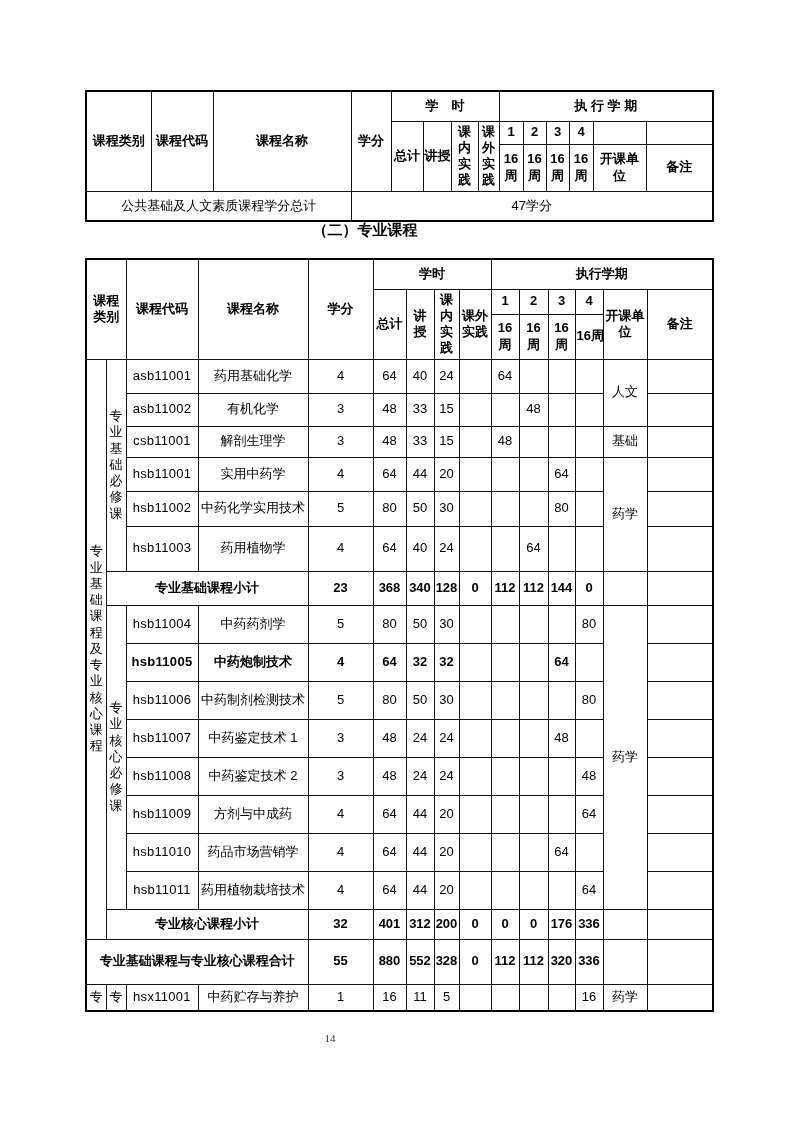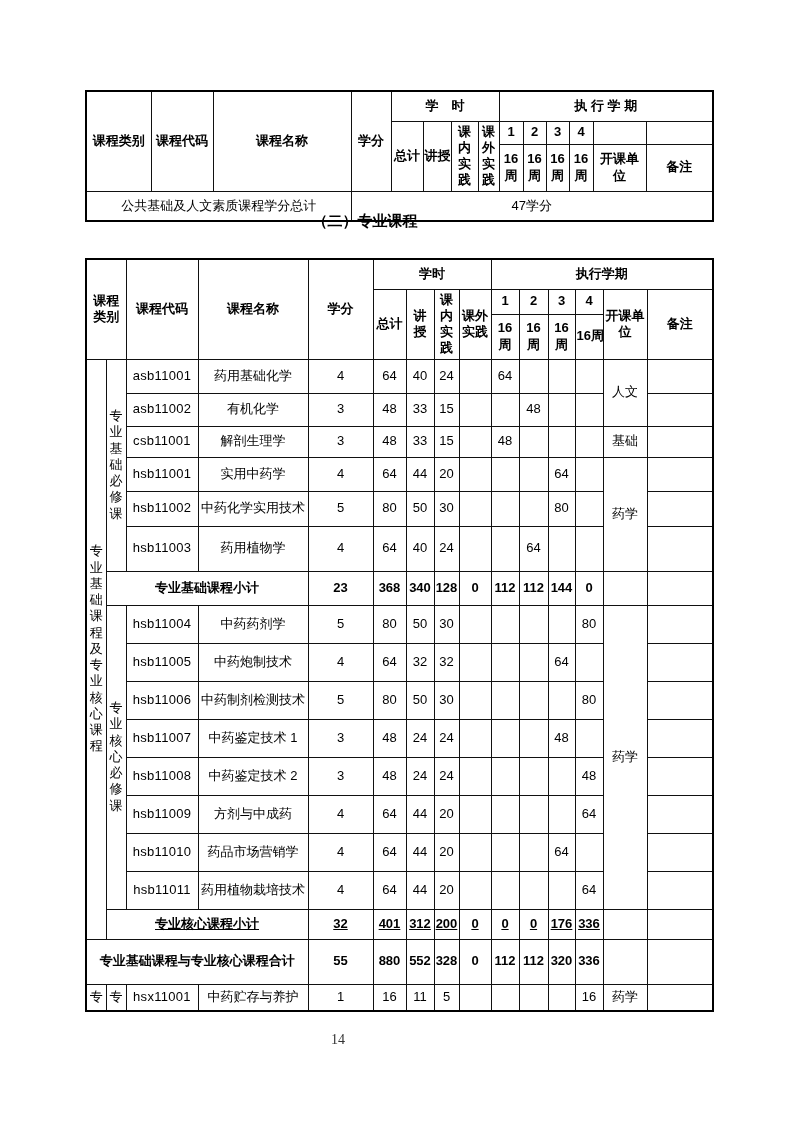--- a/index.html
+++ b/index.html
@@ -19,24 +19,24 @@
   .brk{word-break:break-all;padding:0;line-height:1.3;}
   .two{word-break:break-all;padding:0 12px;line-height:1.25;}
   .sq{font-size:11px;word-break:break-all;padding:0 1px;line-height:1.2;}
   .sm1{font-size:12px;white-space:nowrap;padding:0;}
   .wk{font-size:11.5px;word-break:break-all;padding:0 5px;line-height:1.3;
       font-family:"Liberation Serif",serif;}
   .wk1{font-size:10.5px;white-space:nowrap;padding:0;font-family:"Liberation Serif",serif;}
   .numhd{font-family:"Liberation Serif",serif;}
   .t1{left:85px;top:90px;width:627px;}
   .t2{left:85px;top:258px;width:627px;}
-  .title{position:absolute;left:85px;top:212px;width:560px;text-align:center;
+  .title{position:absolute;left:85px;top:221px;width:560px;text-align:center;
          font-size:15px;font-weight:bold;}
-  .pageno{position:absolute;left:12px;top:1032px;width:652px;text-align:center;
-          font-size:14px;color:#333;font-family:"Liberation Serif",serif;}
+  .pageno{position:absolute;left:4px;top:1032px;width:652px;text-align:center;
+          font-size:11px;color:#333;font-family:"Liberation Serif",serif;}
 </style>
 </head>
 <body>
 
 <div class="page">
 
   <table class="tbl t1">
     <colgroup>
       <col style="width:65px">
         <col style="width:62px">
@@ -248,21 +248,21 @@
           <td class="num">50</td>
           <td class="num">30</td>
           <td class="num"></td>
           <td class="num"></td>
           <td class="num"></td>
           <td class="num"></td>
           <td class="num">80</td>
           <td rowspan="8">药学</td>
           <td></td>
         </tr>
-        <tr style="height: 38px;">
+        <tr style="height: 38px; font-weight: bold;">
           <td class="code">hsb11005</td>
           <td>中药炮制技术</td>
           <td class="num">4</td>
           <td class="num">64</td>
           <td class="num">32</td>
           <td class="num">32</td>
           <td class="num"></td>
           <td class="num"></td>
           <td class="num"></td>
           <td class="num">64</td>
@@ -346,21 +346,21 @@
           <td class="num">64</td>
           <td class="num">44</td>
           <td class="num">20</td>
           <td class="num"></td>
           <td class="num"></td>
           <td class="num"></td>
           <td class="num"></td>
           <td class="num">64</td>
           <td></td>
         </tr>
-        <tr class="b" style="height: 30px; text-decoration: underline;">
+        <tr class="b" style="height: 30px;">
           <td colspan="3" class="hd">专业核心课程小计</td>
           <td class="num">32</td>
           <td class="num">401</td>
           <td class="num">312</td>
           <td class="num">200</td>
           <td class="num">0</td>
           <td class="num">0</td>
           <td class="num">0</td>
           <td class="num">176</td>
           <td class="num">336</td>

